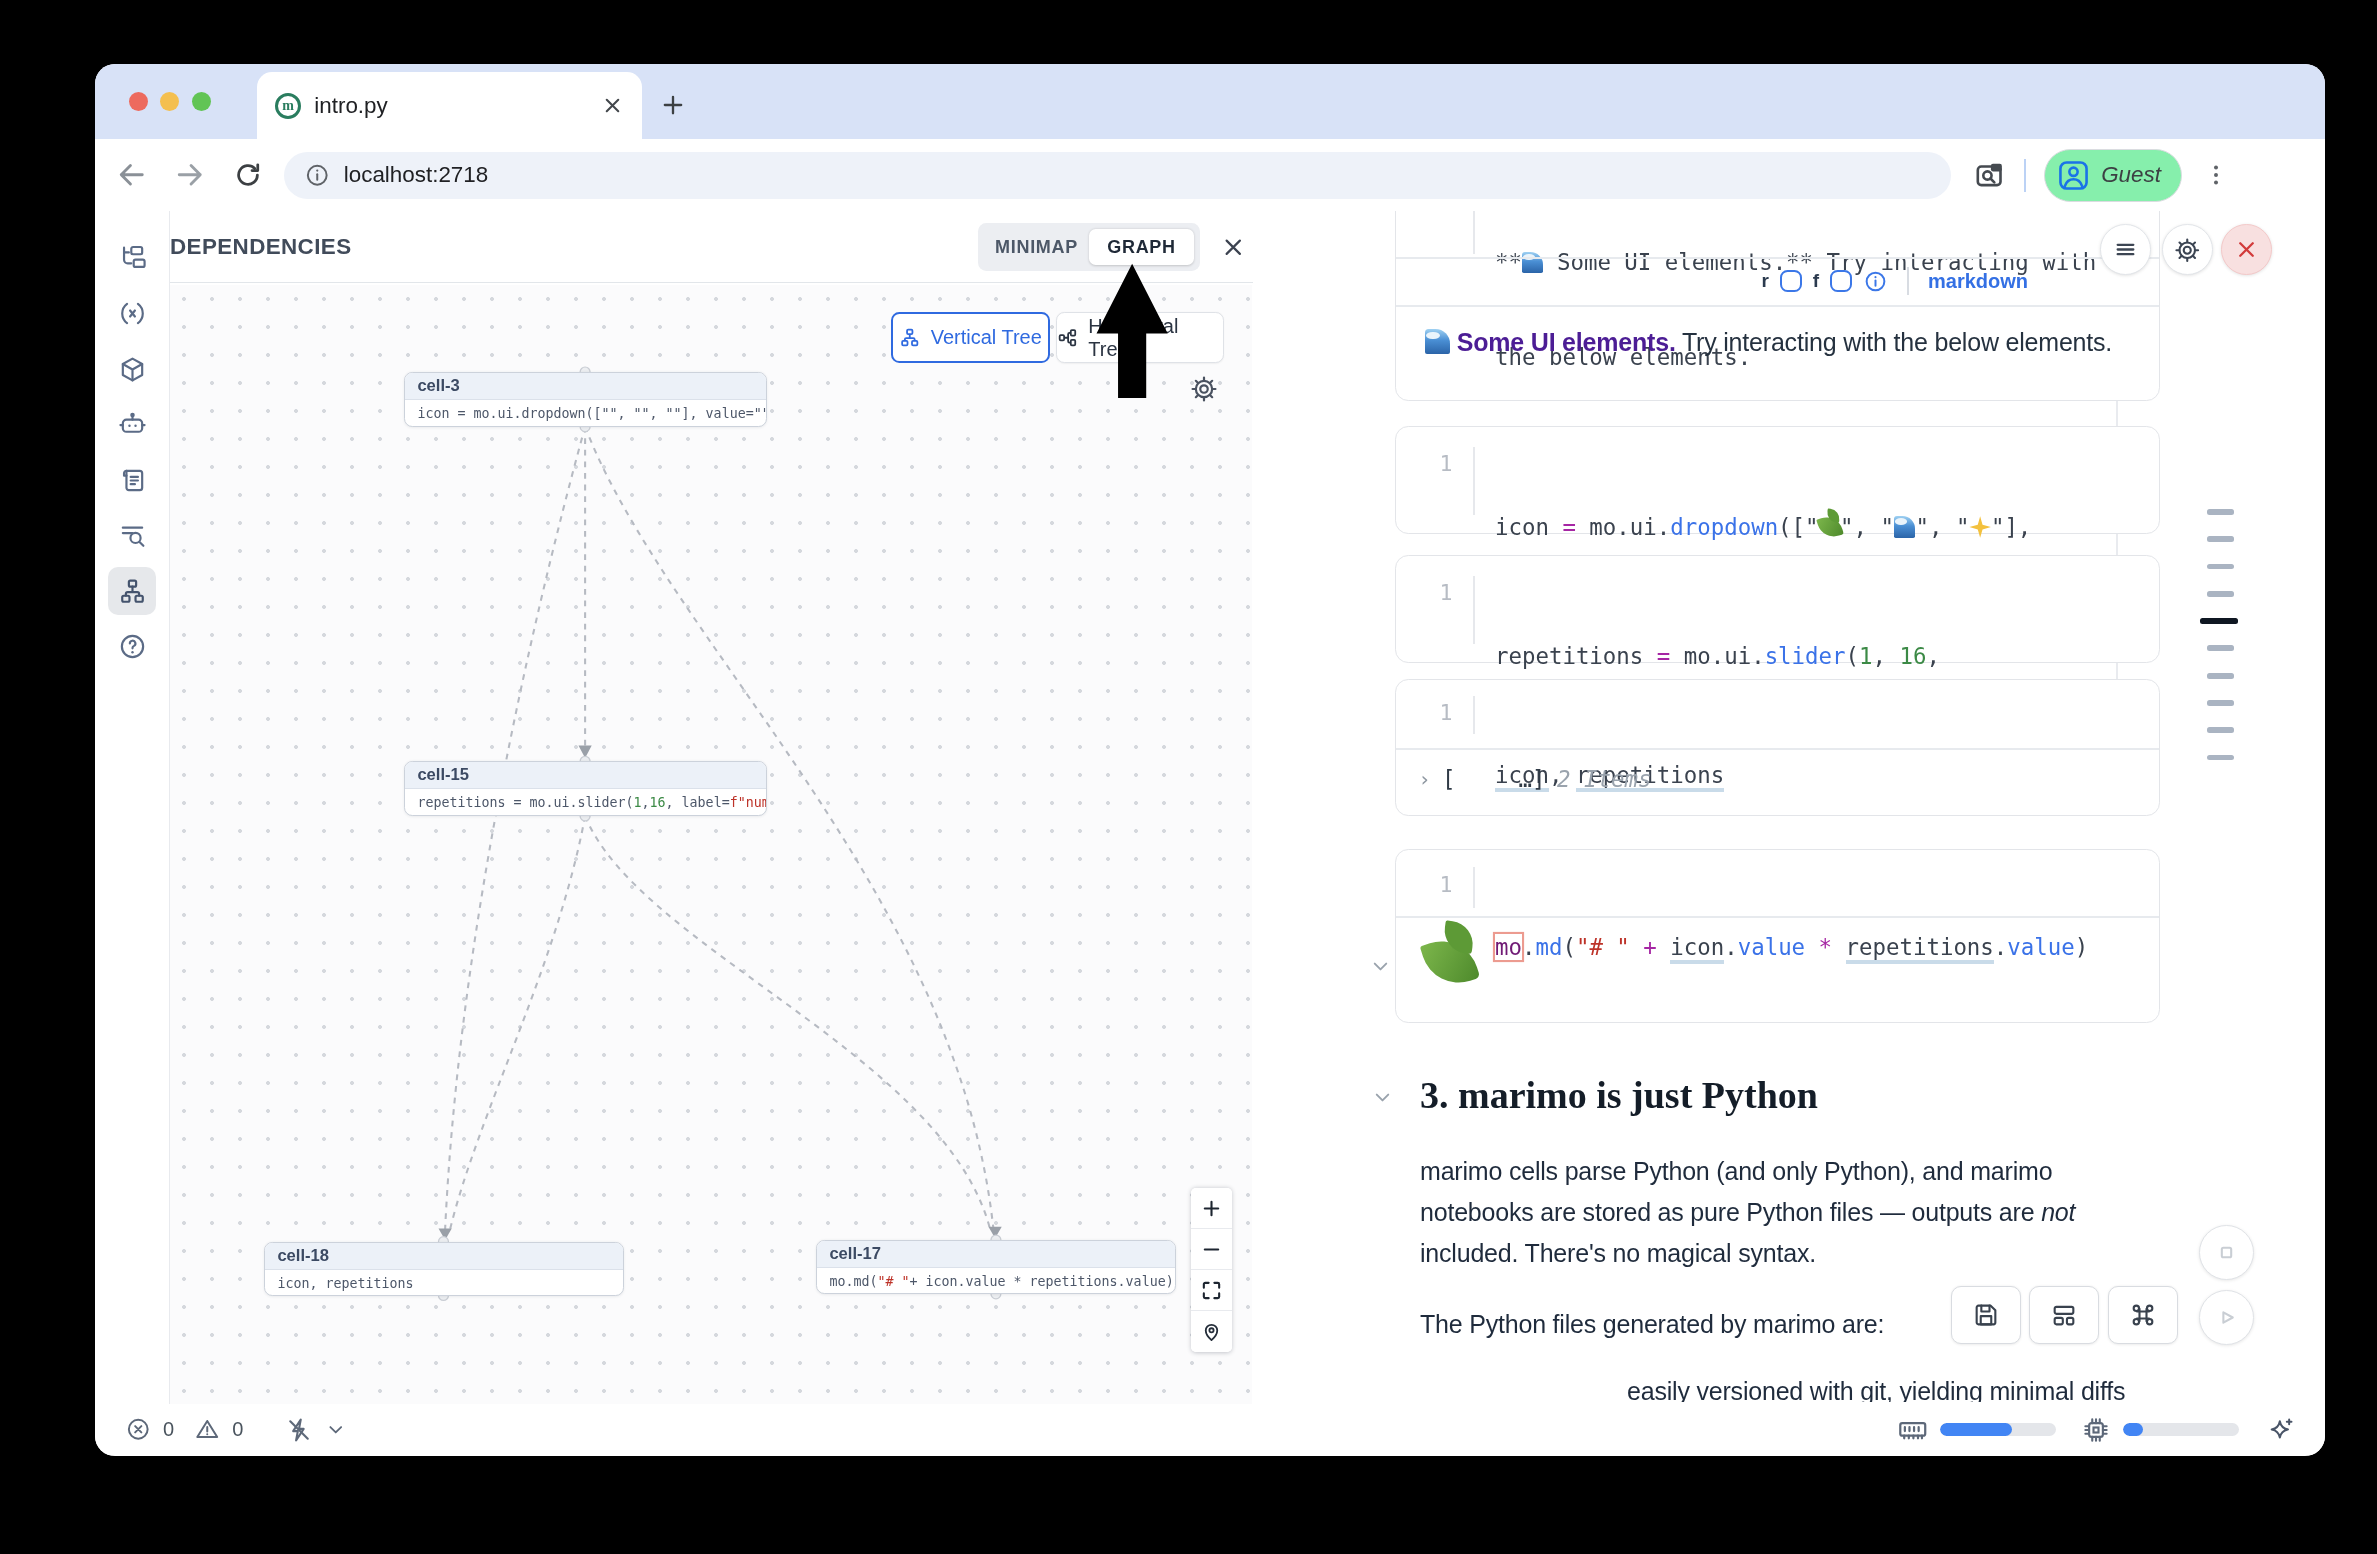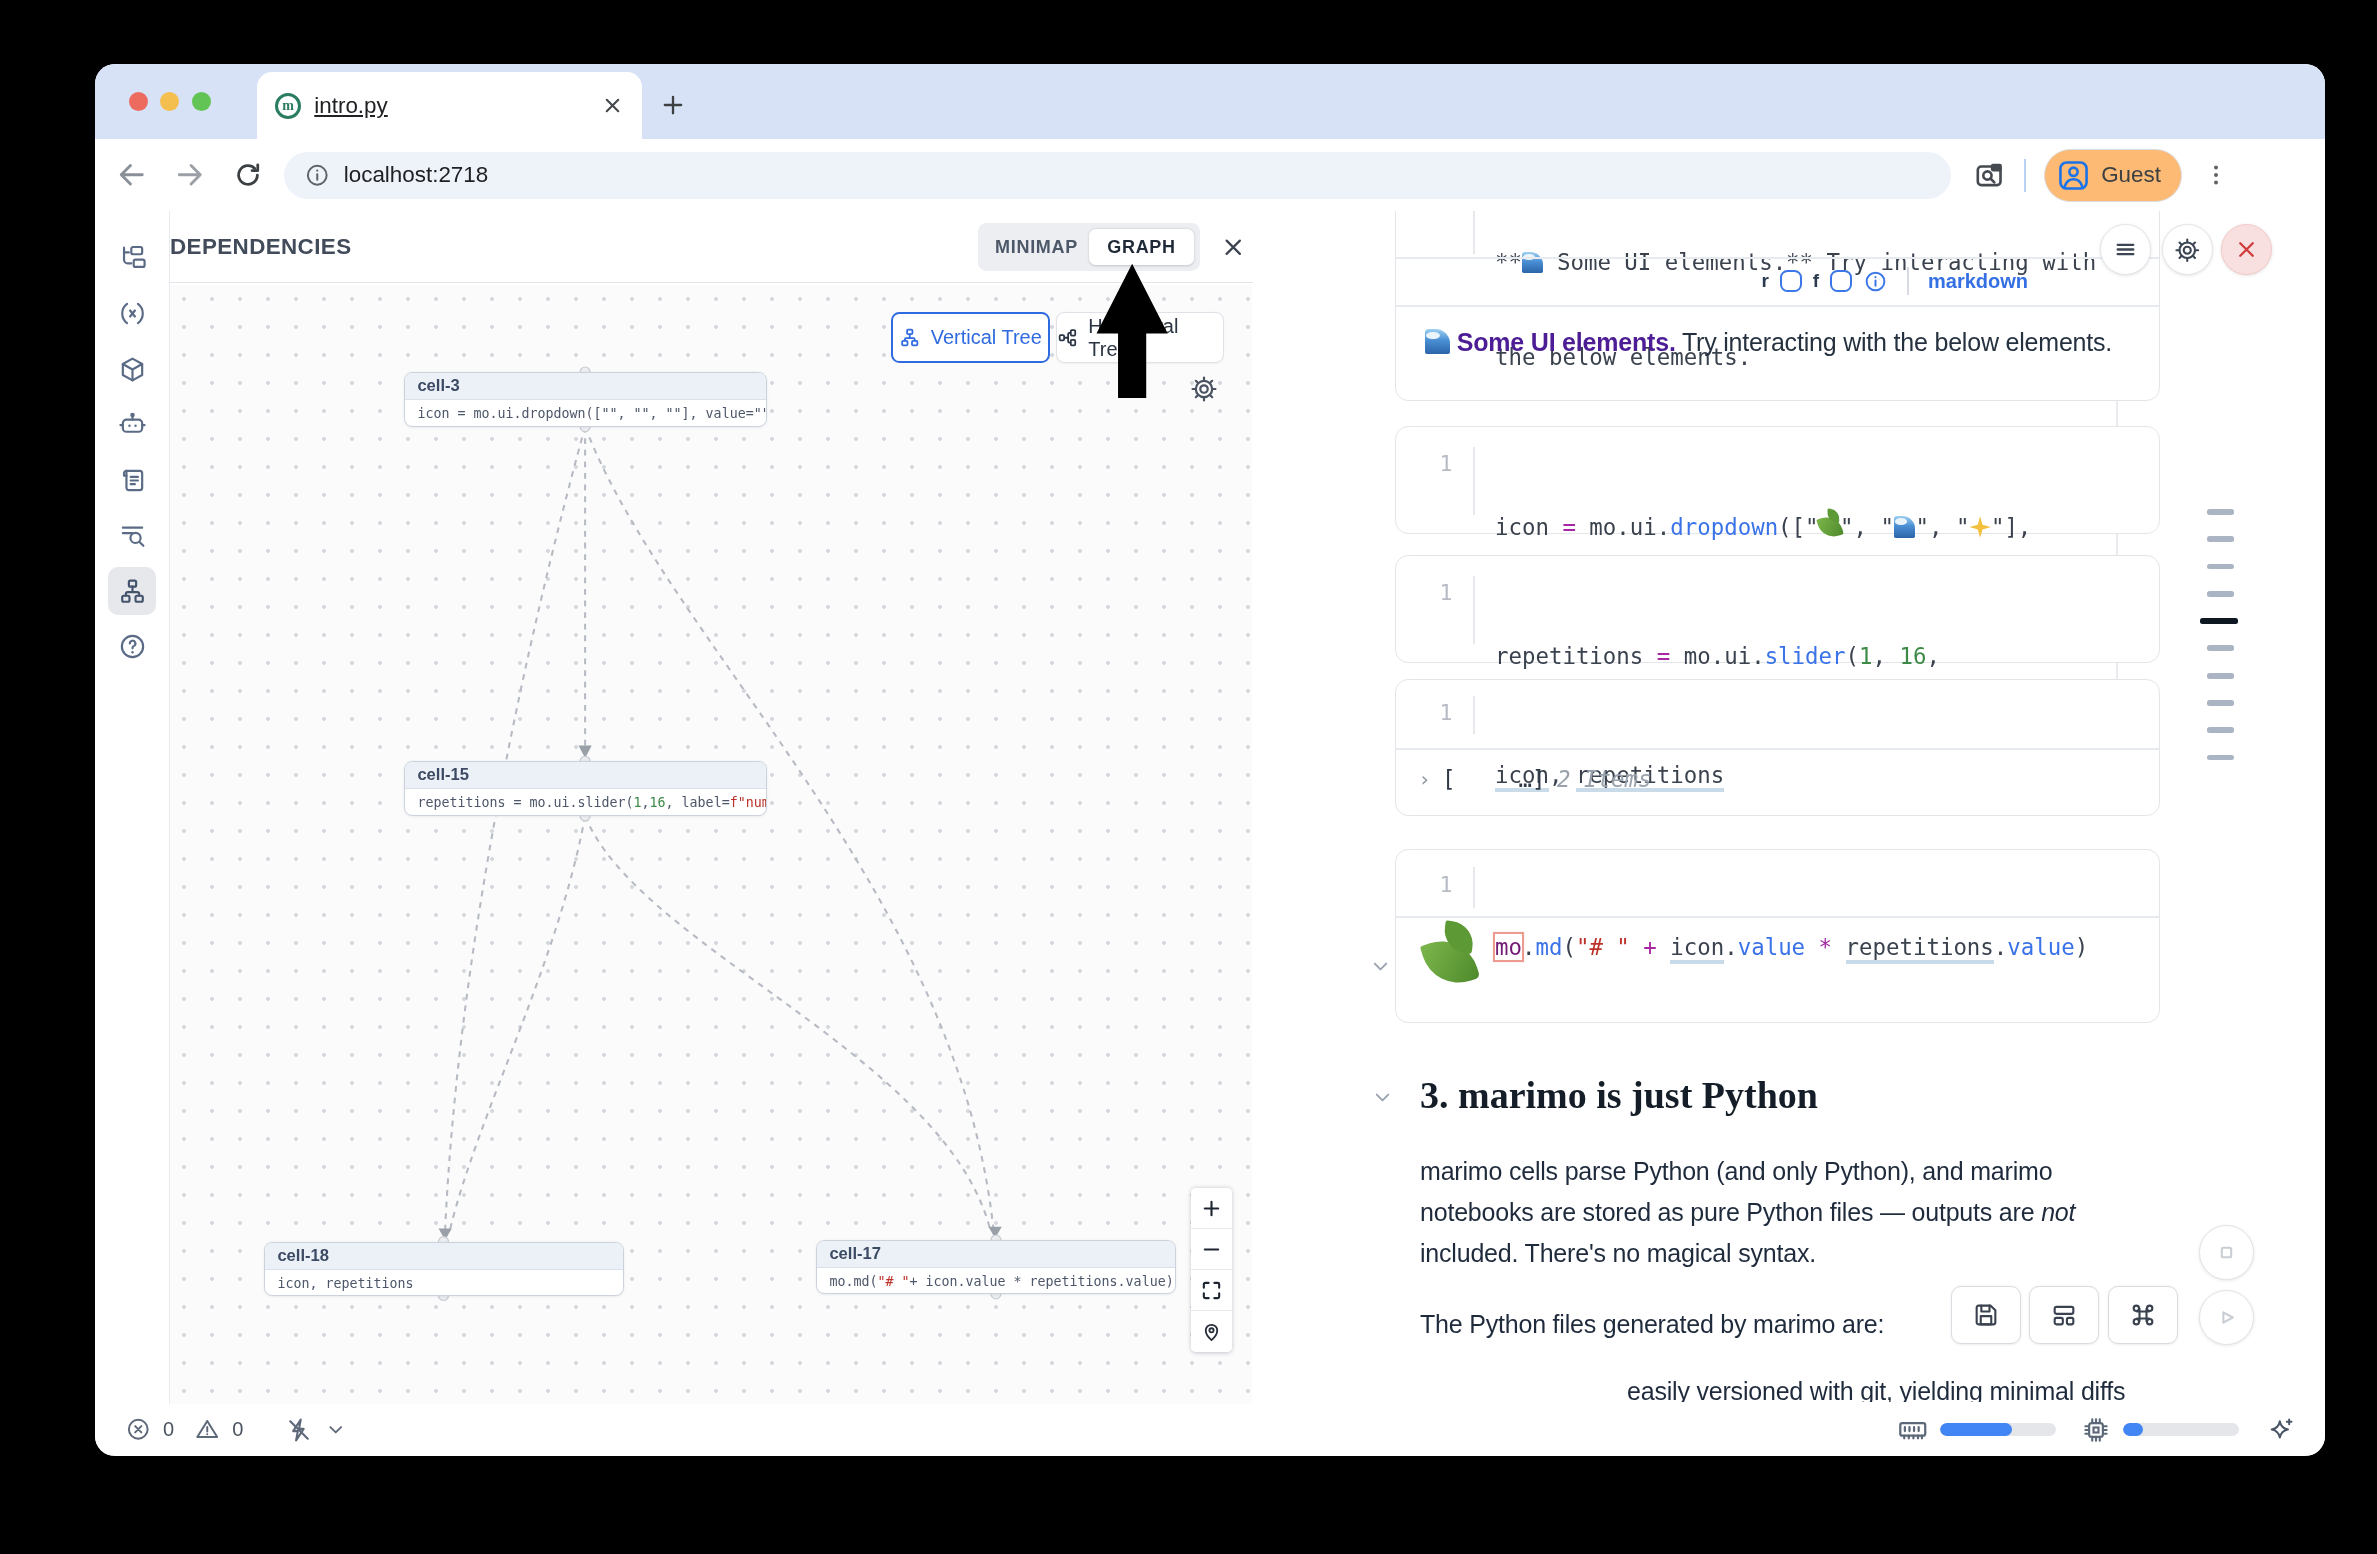--- a/index.html
+++ b/index.html
@@ -12,34 +12,34 @@
   .tabbar { position:absolute; left:0; top:0; width:100%; height:75px; background:#d8e2f7; }
   .tl { position:absolute; top:28px; width:19px; height:19px; border-radius:50%; }
   .tl.red { left:34px; background:#ed6a5e; }
   .tl.yellow { left:65px; background:#f4bf4f; }
   .tl.green { left:97px; background:#61c455; }
   .tab { position:absolute; left:162px; top:7.5px; width:385px; height:68px; background:#fff;
          border-radius:15px 15px 0 0; display:flex; align-items:center; padding:0 18px; }
   .favicon { width:26px; height:26px; border:3.3px solid #2a7d5f; border-radius:50%;
              display:flex; align-items:center; justify-content:center;
              color:#2a7d5f; font-weight:bold; font-size:14px; font-family:"Liberation Serif",serif; }
-  .tab-title { margin-left:13.3px; font-size:22.4px; color:#202124; flex:1;text-decoration:underline; }
+  .tab-title { margin-left:13.3px; font-size:22.4px; color:#202124; flex:1; }
   .icon-btn { display:flex; align-items:center; justify-content:center; cursor:pointer; }
   .newtab { position:absolute; left:559px; top:22.4px; width:38px; height:38px; }
 
   .toolbar { position:absolute; left:0; top:75px; width:100%; height:72px; background:#fff;
              display:flex; align-items:center; }
   .nav-ic { width:43px; height:43px; margin-left:15px; }
   .urlbar { margin-left:15px; width:1667px; height:47px; border-radius:24px; background:#eef2f9;
             display:flex; align-items:center; padding:16px 20px; }
   .url-text { margin-left:13.3px; font-size:22.4px; color:#202124; }
   .tb-right { display:flex; align-items:center; margin-left:21.5px; }
   .tb-sep { width:2.5px; height:33px; background:#bcd2f5; margin:0 18px; }
-  .guest { height:53px; border:1.7px solid #dadce0; border-radius:26.5px; background:#fdba74;
-           display:flex; align-items:center; padding:0 20px 0 11.6px; cursor:pointer; }
+  .guest { height:53px; border:1.7px solid #dadce0; border-radius:26.5px; background:#86efac;
+           display:flex; align-items:center; padding:0 20px 0 11.6px; cursor:pointer;font-style:italic; }
   .guest-label { margin-left:11.6px; font-size:22.4px; color:#3c4043; }
   .dots { margin-left:20px; }
 
   
   .content { position:absolute; left:0; top:147px; width:2230px; height:1193px; background:#fff; overflow:hidden; }
 
   .sidebar { position:absolute; left:0; top:0; width:75px; height:100%; background:#fff;
              border-right:1.7px solid #e8eaee; display:flex; flex-direction:column; align-items:center; padding-top:23px; }
   .sb-item { width:48px; height:48px; border-radius:10px; display:flex; align-items:center;
              justify-content:center; margin-bottom:7.5px; cursor:pointer; }

